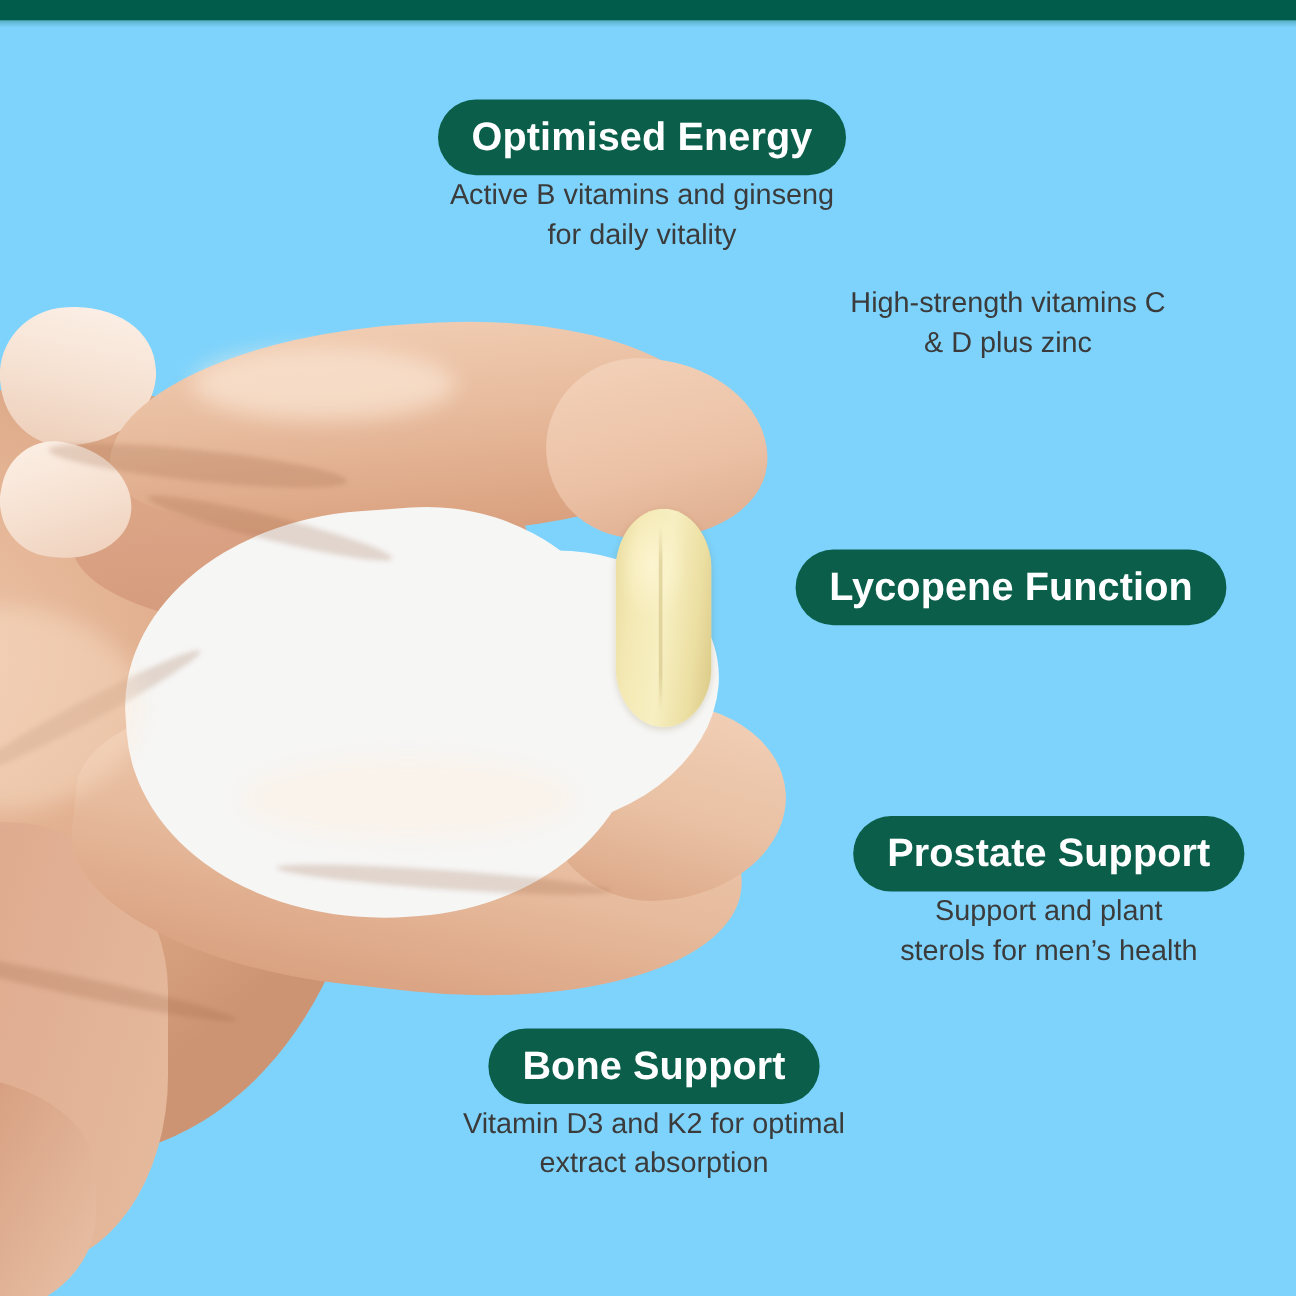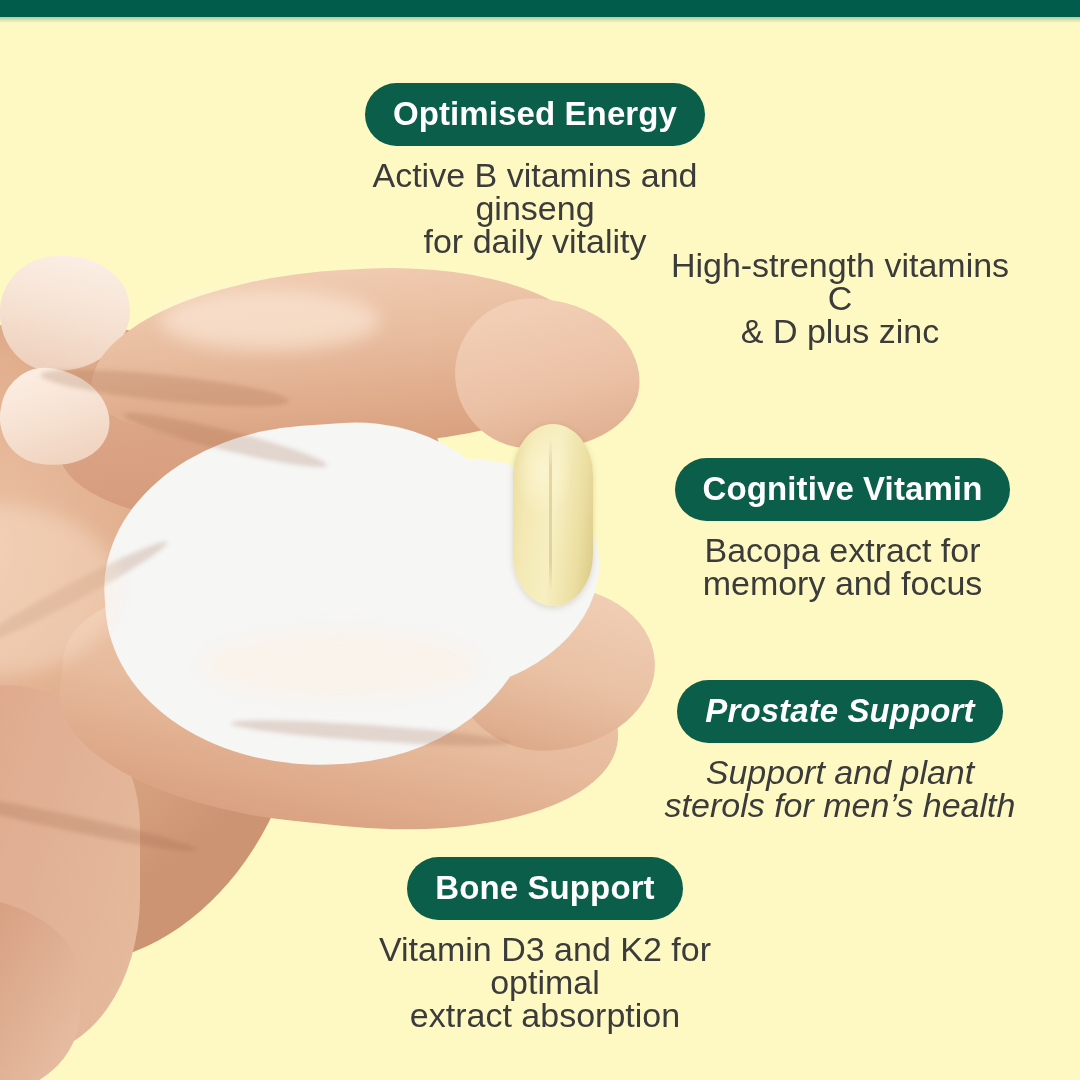--- a/index.html
+++ b/index.html
@@ -2,21 +2,21 @@
 <html><head>
 <meta charset="utf-8">
 <style>
   html,body{margin:0;padding:0;}
   body{
     width:1080px;height:1080px;
     background:#f6f6f5;
     font-family:"Liberation Sans", sans-serif;
     overflow:hidden;
   }
-  .canvas{position:relative;width:1080px;height:1080px;background:#fef9c3;overflow:hidden;}
+  .canvas{position:relative;width:1080px;height:1080px;background:#7dd3fc;overflow:hidden;}
 
   
   .topbar{position:absolute;left:0;top:0;width:1080px;height:17px;background:#015c4c;}
   .topbar-shadow{position:absolute;left:0;top:17px;width:1080px;height:6px;
     background:linear-gradient(to bottom, rgba(1,92,76,.30), rgba(1,92,76,0));}
 
   
   .photo{position:absolute;left:0;top:255px;width:680px;height:800px;}
 
   .skin{position:absolute;background:#e3b394;}
@@ -134,32 +134,31 @@
     color:#ffffff;
     font-size:33px;
     font-weight:bold;
     letter-spacing:.1px;
     line-height:1;
     padding:14px 28px 16px 28px;
     border-radius:999px;
     white-space:nowrap;
   }
   .desc{
-    margin-top:13px;
     color:#3b3b3b;
-    font-size:34px;
+    font-size:24px;
     line-height:33px;
     white-space:pre-line;
   }
 
   
   #c-energy{left:330px;top:83px;width:410px;}
   #c-immune{left:660px;top:236px;width:360px;}
   #c-cognitive{left:660px;top:458px;width:365px;}
-  #c-prostate{left:660px;top:680px;width:360px;font-style:italic;}
+  #c-prostate{left:694px;top:680px;width:360px;}
   #c-bone{left:340px;top:857px;width:410px;}
 </style>
 </head>
 <body>
 
 <div class="canvas">
 
   <div class="topbar"></div>
   <div class="topbar-shadow"></div>
 
@@ -201,23 +200,21 @@
     <div class="desc">Active B vitamins and ginseng
 for daily vitality</div>
   </div>
 
   <div class="callout right" id="c-immune">
     <div class="desc">High-strength vitamins C
 &amp; D plus zinc</div>
   </div>
 
   <div class="callout right" id="c-cognitive">
-    <span class="badge">Cognitive Vitamin</span>
-    <div class="desc">Bacopa extract for
-memory and focus</div>
+    <span class="badge">Lycopene Function</span>
   </div>
 
   <div class="callout right" id="c-prostate">
     <span class="badge">Prostate Support</span>
     <div class="desc">Support and plant
 sterols for men’s health</div>
   </div>
 
   <div class="callout left" id="c-bone">
     <span class="badge">Bone Support</span>

